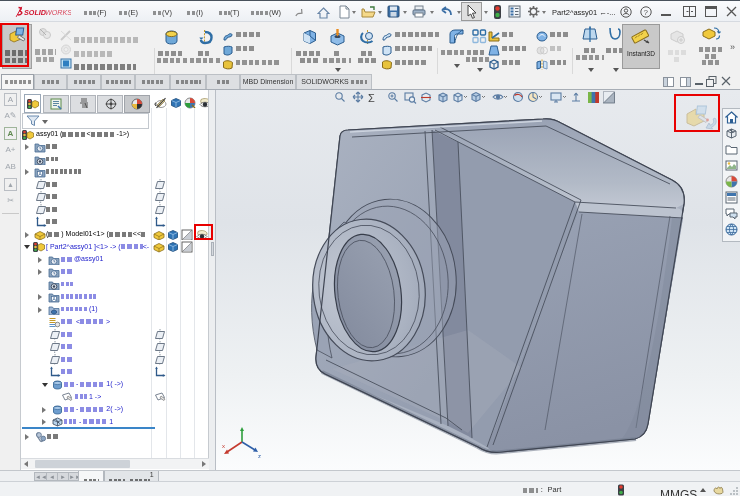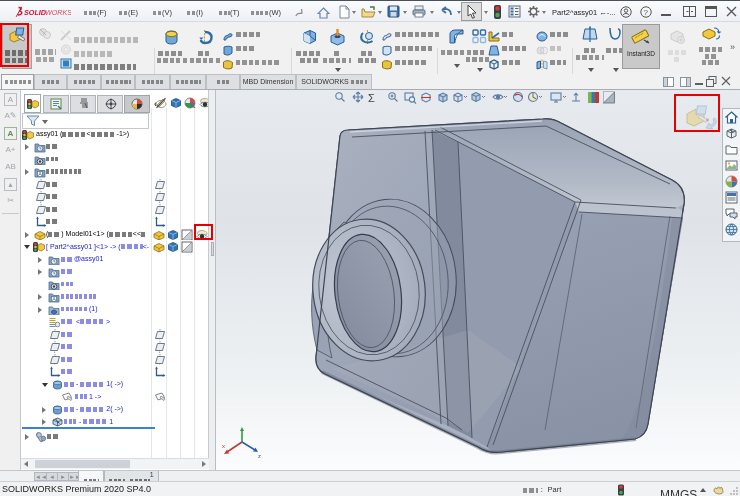--- a/index.html
+++ b/index.html
@@ -940,21 +940,20 @@
     <div style="width:12px;border-right:1px solid #b3b8be;color:#8a8f96;font-size:6px;text-align:center;line-height:8px">◄◄</div>
     <div style="width:11px;border-right:1px solid #b3b8be;color:#8a8f96;font-size:6px;text-align:center;line-height:8px">◄</div>
     <div style="width:11px;border-right:1px solid #b3b8be;color:#8a8f96;font-size:6px;text-align:center;line-height:8px">►</div>
     <div style="width:12px;color:#8a8f96;font-size:6px;text-align:center;line-height:8px">►►</div>
   </div>
   <div class="abs" style="left:78px;top:0px;width:26px;height:11px;background:#f6f7f8;border:1px solid #b3b8be;border-top:none;text-align:center"><span class="j4" style="width:15px"></span></div>
   <div class="abs" style="left:104px;top:0px;width:55px;height:11px;background:#e2e5e8;border:1px solid #b3b8be;border-top:none;text-align:center"><span class="j4" style="width:16px"></span>&nbsp;<span class="j4" style="width:20px"></span><span style="font-size:7px;color:#333;vertical-align:top">1</span></div>
 </div>
 
 <div id="status" class="abs" style="left:0;top:481px;width:740px;height:15px;background:#f0f2f4;border-top:1px solid #cdd1d6">
-  <div class="abs" style="left:2px;top:2px;font-size:9px;color:#222">SOLIDWORKS Premium 2020 SP4.0</div>
   <div class="abs" style="left:523px;top:3px;font-size:7.5px;color:#333"><span class="j5" style="width:15px"></span>：&nbsp;Part</div>
   <svg class="abs" style="left:617px;top:2px" width="8" height="12">
       <rect x="1" y="0.5" width="6" height="11" rx="1.5" fill="#3c4046"></rect>
       <circle cx="4" cy="3" r="1.8" fill="#e03a2f"></circle>
       <circle cx="4" cy="8.5" r="1.8" fill="#3fae49"></circle>
     </svg>
   <div class="abs" style="left:660px;top:6px;font-size:12px;color:#333">MMGS</div>
   <div class="abs" style="left:700px;top:6px;width:0;height:0;border-bottom:4px solid #555;border-left:3.5px solid rgba(0,0,0,0);border-right:3.5px solid rgba(0,0,0,0)"></div>
   <svg class="abs" style="left:712px;top:2px" width="13" height="12">
       <path d="M2 7 C2 4 4 3 5 5 C5.5 2.5 7.5 2.5 8 4.5 C8.5 2.8 10 3 10.5 5 L11 8 C11 10.5 3.5 11 2 7Z" fill="#e8d9a0" stroke="#8a7a4a" stroke-width="0.8"></path>

